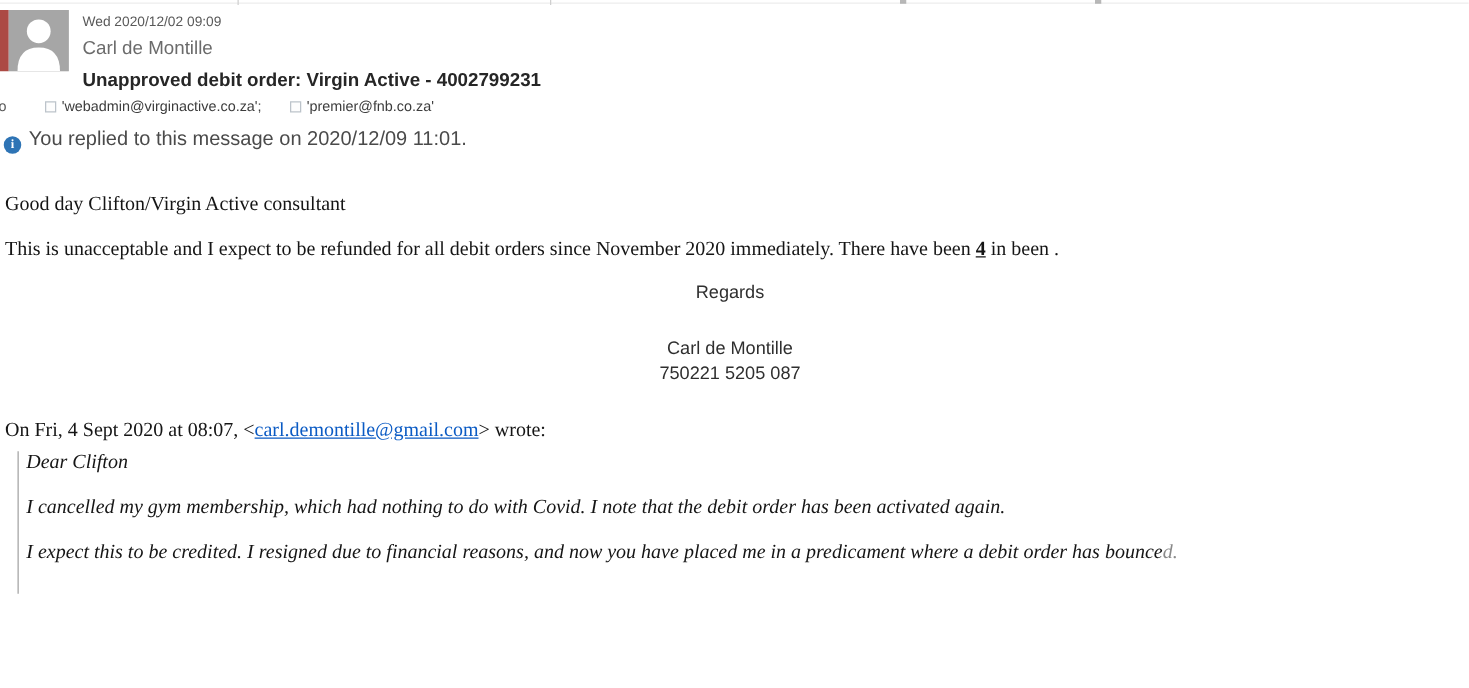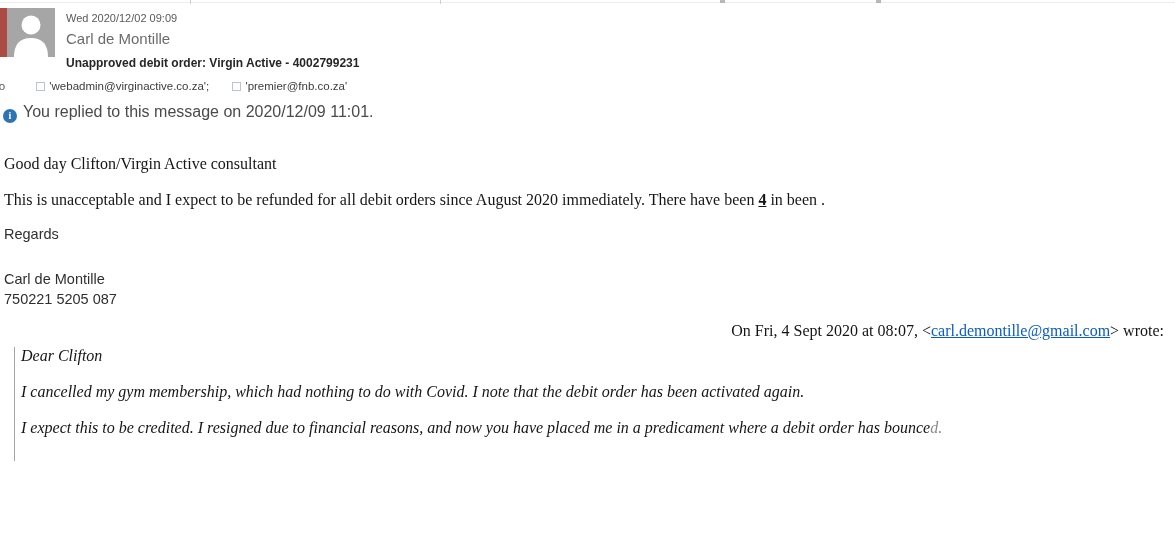--- a/index.html
+++ b/index.html
@@ -12,46 +12,46 @@
   .top-tick { position:absolute; top:0; width:1px; height:4px; background:#cfcfcf; }
   .top-speck { position:absolute; top:0; width:5px; height:3px; background:#9a9a9a; opacity:.7; }
 
   
   .accent-bar { position:absolute; left:0; top:8px; width:7px; height:49px; background:#ac4a44; }
   .avatar { position:absolute; left:7px; top:8px; width:48px; height:49px; background:#a6a6a6; }
   .avatar svg { display:block; width:100%; height:100%; }
 
   .hdr-date   { position:absolute; left:66px; top:12px;  font-size:11px;  color:#595959; }
   .hdr-sender { position:absolute; left:66px; top:30px;  font-size:15px;  color:#6b6b6b; }
-  .hdr-subject{ position:absolute; left:66px; top:56px;  font-size:12px; font-weight:bold; color:#262626; }
+  .hdr-subject{ position:absolute; left:66px; top:56px;  font-size:15px; font-weight:bold; color:#262626; }
 
   .to-line { position:absolute; left:-7px; top:80px; font-size:11.5px; color:#3c3c3c; white-space:nowrap; }
   .to-label { color:#595959; margin-right:14px; }
   .chk { display:inline-block; width:9px; height:9px; border:1px solid #bcc3ca; background:#fdfdfd;
          margin-right:4px; vertical-align:-1px; }
   .recipient { margin-right:6px;padding-left:14px; }
 
   .info-line { position:absolute; left:3px; top:103px; font-size:16px; color:#4a4a4a; }
   .info-icon { display:inline-block; width:14px; height:14px; border-radius:50%; background:#2e74b5;
                color:#fff; font-size:10px; font-weight:bold; text-align:center; line-height:14px;
                font-family:"Liberation Serif", serif; vertical-align:-2px; margin-right:6px; }
   .info-icon::after { content:"i"; }
 
   
   .email-body { position:absolute; left:4px; top:155px; width:1160px;
                 font-family:"Liberation Serif", serif; font-size:16px; color:#151515; }
   .email-body p.serif { margin:0 0 19px 0; line-height:17px; }
   .bold-u { font-weight:bold; text-decoration:underline; }
 
-  .sig { font-family:"Liberation Sans", sans-serif; font-size:14.5px; color:#2f2f2f; }
+  .sig { font-family:"Liberation Sans", sans-serif; font-size:14.5px; color:#2f2f2f;text-align:center; }
   .sig-regards { margin:0 0 28px 0; line-height:15px; }
   .sig-name    { margin:0 0 4px 0;  line-height:18px; }
   .sig-number  { margin:0;          line-height:15px; }
 
-  .quote-intro { margin:15px 0 0 0; line-height:17px;text-align:right; }
+  .quote-intro { margin:29px 0 0 0; line-height:17px; }
   .mail-link { color:#0b5bc4; text-decoration:underline; cursor:pointer; }
 
   .quote { margin:8px 0 0 10px; border-left:1px solid #a3a3a3; padding:0 0 25px 6px; }
   .quote p { margin:0 0 19px 0; line-height:17px;font-style:italic; }
   .quote p:last-child { margin-bottom:0; }
   .fade-tail { color:#8a8a8a; }
 </style>
 </head>
 <body>
 
@@ -83,21 +83,21 @@
     <span class="recipient"><span class="chk"></span><span>'webadmin@virginactive.co.za';</span></span>
     <span class="recipient"><span class="chk"></span><span>'premier@fnb.co.za'</span></span>
   </div>
 
   <div class="info-line">
     <span class="info-icon"></span><span>You replied to this message on 2020/12/09 11:01.</span>
   </div>
 
   <div class="email-body">
     <p class="serif">Good day Clifton/Virgin Active consultant</p>
-    <p class="serif"><span>This is unacceptable and I expect to be refunded for all debit orders since August 2020 immediately. There have been </span><span class="bold-u">4</span><span> in been .</span></p>
+    <p class="serif"><span>This is unacceptable and I expect to be refunded for all debit orders since November 2020 immediately. There have been </span><span class="bold-u">4</span><span> in been .</span></p>
 
     <p class="sig sig-regards">Regards</p>
     <p class="sig sig-name">Carl de Montille</p>
     <p class="sig sig-number">750221 5205 087</p>
 
     <p class="quote-intro"><span>On Fri, 4 Sept 2020 at 08:07, &lt;</span><a class="mail-link">carl.demontille@gmail.com</a><span>&gt; wrote:</span></p>
 
     <div class="quote">
       <p>Dear Clifton</p>
       <p>I cancelled my gym membership, which had nothing to do with Covid. I note that the debit order has been activated again.</p>

